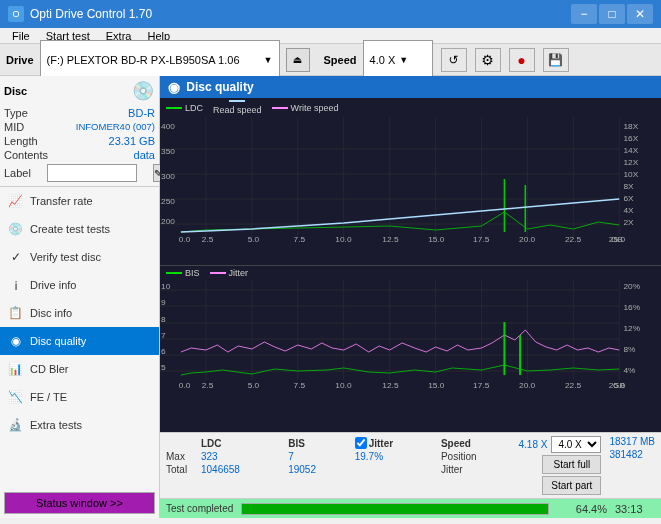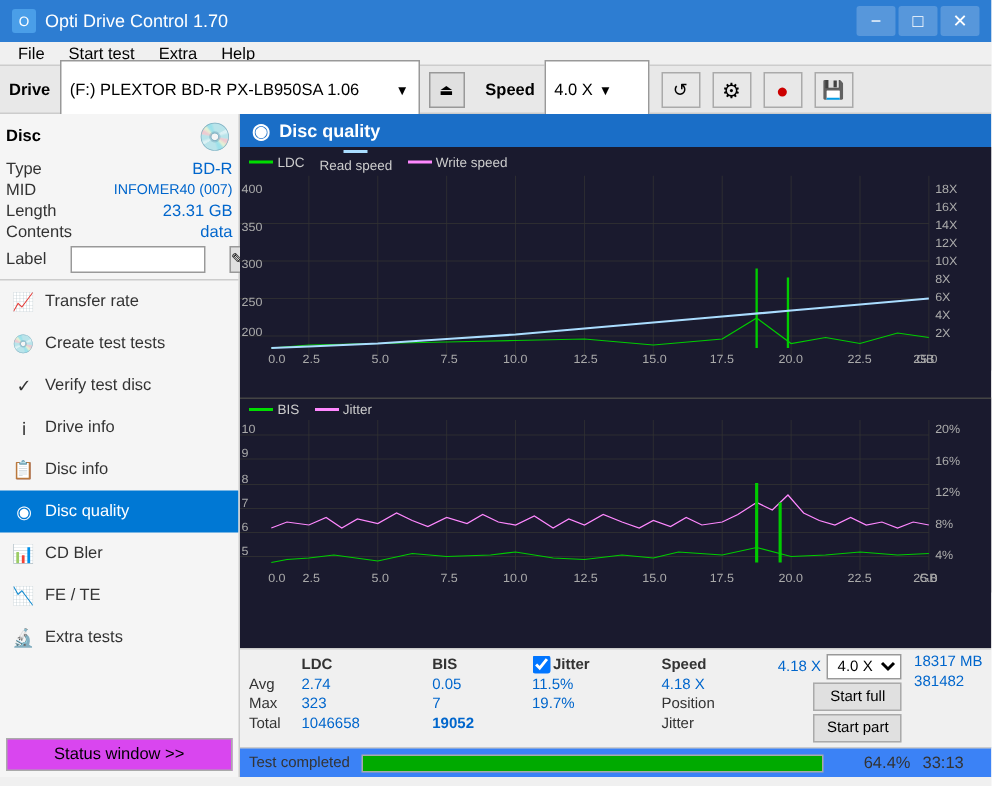--- a/index.html
+++ b/index.html
@@ -41,32 +41,32 @@
     .label-row { display: flex; align-items: center; gap: 16px; margin-top: 2px; }
     .label-input { border: 1px solid #999; height: 18px; width: 90px; font-size: 10px; padding: 0 2px; }
     .label-btn { width: 18px; height: 18px; background: #e0e0e0; border: 1px solid #999; display: flex; align-items: center; justify-content: center; cursor: pointer; font-size: 10px; }
 
     
     .nav-items { flex: 1; overflow: hidden; }
     .nav-item { display: flex; align-items: center; height: 28px; padding: 0 8px; cursor: pointer; font-size: 11px; gap: 6px; color: #333; }
     .nav-item.active { background: #0078d4; color: white; }
     .nav-item .nav-icon { width: 16px; height: 16px; display: flex; align-items: center; justify-content: center; font-size: 12px; flex-shrink: 0; }
 
-    .status-btn { margin: 4px; padding: 4px 6px; background: #d946ef; border: 1px solid #aaa; cursor: pointer; font-size: 11px; display: flex; align-items: center; justify-content: center; gap: 4px; }
+    .status-btn { margin: 4px; padding: 4px 6px; background: #a21caf; border: 1px solid #aaa; cursor: pointer; font-size: 11px; display: flex; align-items: center; justify-content: center; gap: 4px; }
 
     
     .content { flex: 1; display: flex; flex-direction: column; background: white; overflow: hidden; }
     
     
     .dq-header { background: #1a6ec7; color: white; height: 22px; display: flex; align-items: center; padding: 0 8px; gap: 6px; font-weight: bold; font-size: 12px; }
     .dq-icon { font-size: 14px; }
     .btn-start { background: #e0e0e0; border: 1px solid #aaa; padding: 3px 8px; cursor: pointer; font-size: 10px; text-align: center; }
 
     
-    .progress-area { background: #3b82f6; border-top: 1px solid #ccc; height: 20px; display: flex; align-items: center; gap: 8px; padding: 0 6px; }
+    .progress-area { background: #86efac; border-top: 1px solid #ccc; height: 20px; display: flex; align-items: center; gap: 8px; padding: 0 6px; }
     .progress-bar-outer { flex: 1; height: 12px; background: white; border: 1px solid #aaa; }
     .progress-bar-inner { height: 100%; background: #00aa00; }
     .progress-text { font-size: 11px; color: #333; width: 50px; text-align: right; }
     .time-text { font-size: 11px; color: #333; width: 40px; }
     
     .two-charts { flex: 1; display: flex; flex-direction: column; }
     .chart-block { flex: 1; position: relative; }
   </style>
 </head>
 <body>
@@ -346,37 +346,30 @@
                 <span style="display:flex; align-items:center; gap:2px;">
                   <input type="checkbox" checked="" style="width: 12px; height: 12px;">
                   <span style="font-weight:bold; color:#333;">Jitter</span>
                 </span>
               </td>
               <td style="padding:1px 8px 1px 0; color:#333; font-weight:bold;">Speed</td>
             </tr>
           </thead>
           <tbody>
             <tr>
-              <td style="padding:1px 4px 1px 0; color:#333;">Avg</td>
-              <td style="padding:1px 8px 1px 0; color:#0066cc;">2.74</td>
-              <td style="padding:1px 8px 1px 0; color:#0066cc;">0.05</td>
-              <td style="padding:1px 8px 1px 0; color:#0066cc;">11.5%</td>
-              <td style="padding:1px 4px 1px 0; color:#0066cc;">4.18 X</td>
-            </tr>
-            <tr>
               <td style="padding:1px 4px 1px 0; color:#333;">Max</td>
               <td style="padding:1px 8px 1px 0; color:#0066cc;">323</td>
               <td style="padding:1px 8px 1px 0; color:#0066cc;">7</td>
               <td style="padding:1px 8px 1px 0; color:#0066cc;">19.7%</td>
               <td style="padding:1px 4px 1px 0; color:#333;margin-left:15px;">Position</td>
             </tr>
             <tr>
               <td style="padding:1px 4px 1px 0; color:#333;">Total</td>
               <td style="padding:1px 8px 1px 0; color:#0066cc;">1046658</td>
-              <td style="padding:1px 8px 1px 0; color:#0066cc;font-weight:bold;">19052</td>
+              <td style="padding:1px 8px 1px 0; color:#0066cc;">19052</td>
               <td style="padding:1px 8px 1px 0; color:#333;"></td>
               <td style="padding:1px 4px 1px 0; color:#333;">Jitter</td>
             </tr>
           </tbody>
         </table>
 
         <div style="display:flex; flex-direction:column; gap:2px; align-items:flex-end;">
           <div style="display:flex; align-items:center; gap:4px;">
             <span style="color:#0066cc; font-size:10px;">4.18 X</span>
             <select style="font-size:10px; border:1px solid #999; padding:1px 2px; background:white;">

